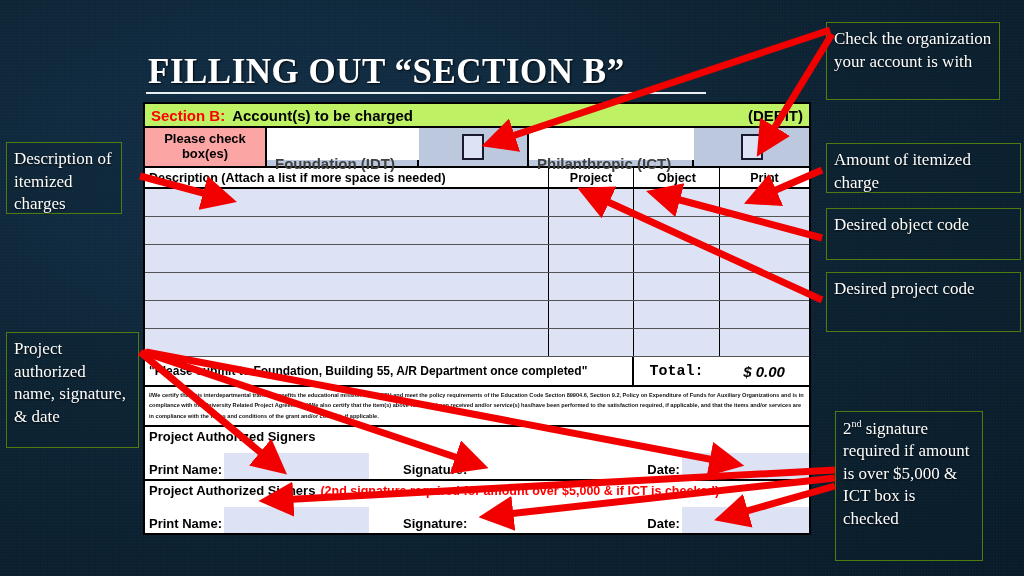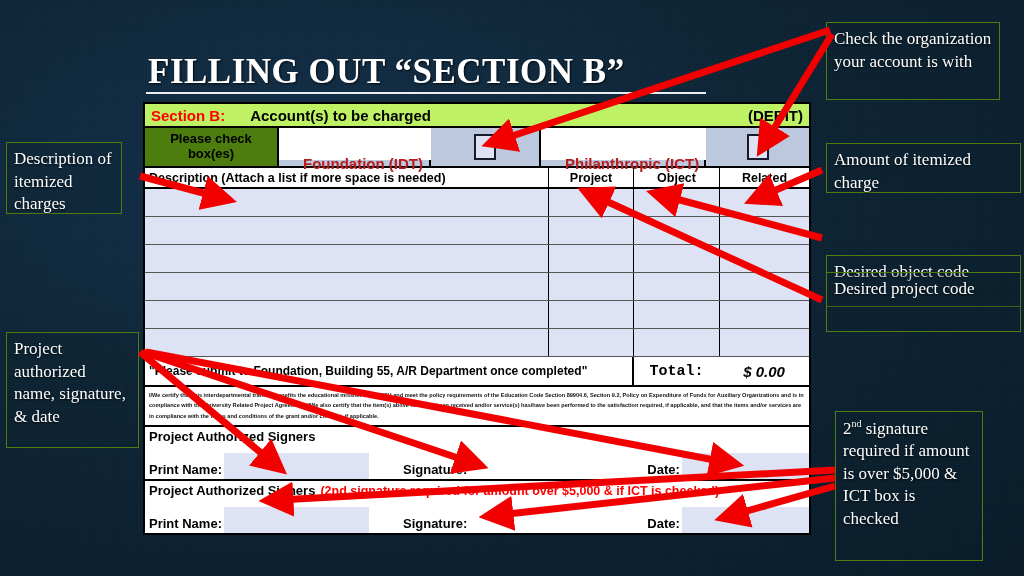--- a/index.html
+++ b/index.html
@@ -37,28 +37,28 @@
     background:#ffffff;
     border:2px solid #000;
     box-sizing:border-box;
     font-size:11px;color:#000;
   }
   .bandyellow{
     background:#bef264;height:24px;display:flex;align-items:center;
     border-bottom:2px solid #000;padding:0 6px;box-sizing:border-box;
   }
   .sb-red{color:#ff0000;font-weight:bold;font-size:15px;font-family:"Liberation Sans",sans-serif;}
-  .sb-blk{color:#000;font-weight:bold;font-size:15px;margin-left:25px;}
+  .sb-blk{color:#000;font-weight:bold;font-size:15px;margin-left:7px;}
   .sb-debit{margin-left:auto;color:#000;font-weight:bold;font-size:15px;}
 
   
   .chkband{display:flex;height:38px;border-bottom:2px solid #000;}
   .cb-cell{box-sizing:border-box;border-right:2px solid #000;display:flex;align-items:center;justify-content:center;}
-  .cb-please{width:134px;background:#4d7c0f;font-weight:bold;font-size:13px;text-align:center;line-height:1.15;padding:0 3px;}
-  .cb-label{background:#bcc8de;color:#b91c1c;font-weight:bold;font-size:15px;justify-content:flex-start;padding-left:24px;margin-top:32px;}
+  .cb-please{width:122px;background:#fca5a5;font-weight:bold;font-size:13px;text-align:center;line-height:1.15;padding:0 3px;}
+  .cb-label{background:#bcc8de;color:#404040;font-weight:bold;font-size:15px;justify-content:flex-start;padding-left:8px;margin-top:32px;}
   .cb-box-cell{background:#bcc8de;}
   .cb-box-cell:last-child{border-right:none;}
   .checkbox{width:22px;height:26px;background:#dde3f5;border:2px solid #1a1a2e;box-sizing:border-box;}
 
   
   .thead{display:flex;height:19px;border-bottom:2px solid #000;background:#fff;}
   .th{box-sizing:border-box;border-right:1px solid #000;display:flex;align-items:center;font-weight:bold;font-size:12.5px;}
   .th.desc{justify-content:flex-start;padding-left:4px;}
   .th.ctr{justify-content:center;}
   .th:last-child{border-right:none;}
@@ -133,21 +133,21 @@
     <div class="cb-cell cb-label" style="width:165px;">Philanthropic (ICT)</div>
     <div class="cb-cell cb-box-cell" style="flex:1;">
       <span class="checkbox"></span>
     </div>
   </div>
 
   <div class="thead">
     <div class="th desc c-desc">Description (Attach a list if more space is needed)</div>
     <div class="th ctr c-proj">Project</div>
     <div class="th ctr c-obj">Object</div>
-    <div class="th ctr c-amt">Related</div>
+    <div class="th ctr c-amt">Print</div>
   </div>
 
   <div class="trow">
     <div class="td c-desc"></div>
     <div class="td c-proj"></div>
     <div class="td c-obj"></div>
     <div class="td c-amt"></div>
   </div>
   <div class="trow">
     <div class="td c-desc"></div>
@@ -220,21 +220,21 @@
 </div>
 
 <div class="callout" style="left:6px;top:142px;width:116px;height:72px;">Description of itemized charges</div>
 
 <div class="callout" style="left:6px;top:332px;width:133px;height:116px;">Project authorized name, signature, &amp; date</div>
 
 <div class="callout" style="left:826px;top:22px;width:174px;height:78px;">Check the organization your account is with</div>
 
 <div class="callout" style="left:826px;top:143px;width:195px;height:50px;">Amount of itemized charge</div>
 
-<div class="callout" style="left:826px;top:208px;width:195px;height:52px;margin-top:47px;">Desired object code</div>
+<div class="callout" style="left:826px;top:208px;width:195px;height:52px;">Desired object code</div>
 
 <div class="callout" style="left:826px;top:272px;width:195px;height:60px;">Desired project code</div>
 
 <div class="callout" style="left:835px;top:411px;width:148px;height:150px;">
   <span>2</span><sup>nd</sup><span> signature required if amount is over $5,000 &amp; ICT box is checked</span>
 </div>
 
 <svg id="arrows" viewBox="0 0 1024 576">
   <defs>
     <marker id="ah" markerWidth="5" markerHeight="5" refX="2.2" refY="2.5" orient="auto">

